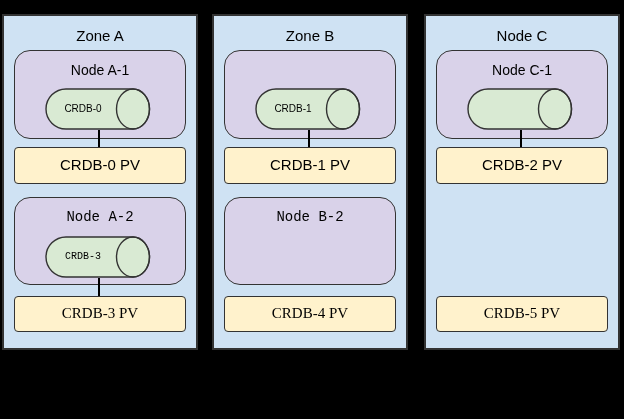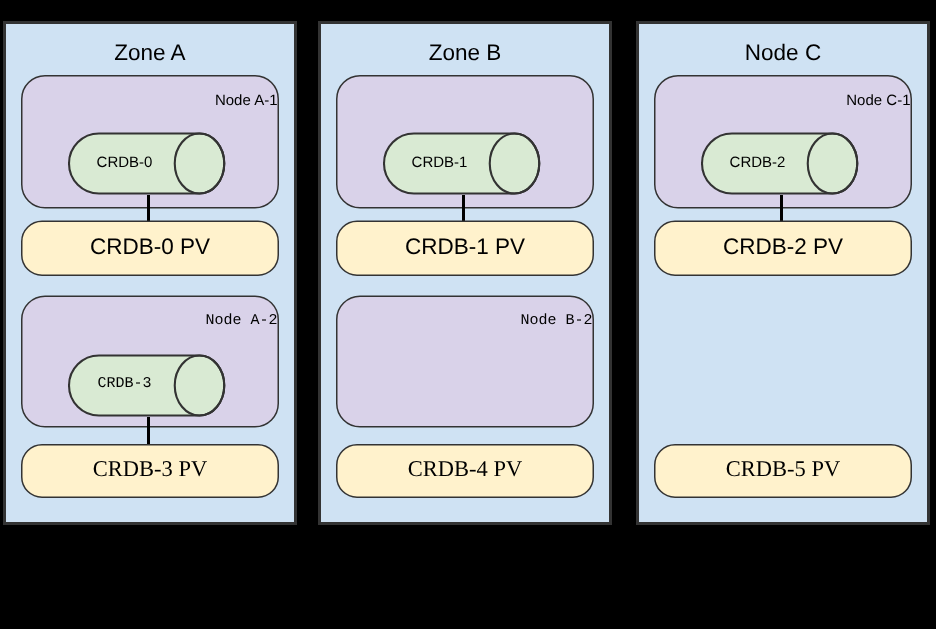--- a/index.html
+++ b/index.html
@@ -40,22 +40,22 @@
     width: 172px;
     background: var(--node-fill, #d9d2e9);
     border: 1.4px solid var(--outline, #333);
     border-radius: 16px;
   }
   .node.slot1 { top: 34px; height: 89px; }
   .node.slot2 { top: 181px; height: 88px; font-family: Liberation Mono, monospace; }
   .node-title {
     position: absolute;
     top: 11px; left: 0; right: 0;
-    text-align: right;
-    font-size: 10px;
+    text-align: center;
+    font-size: 14px;
   }
   .cylinder {
     position: absolute;
     left: 30px;
     top: 37px;
     width: 106px;
     height: 42px;
   }
   .node.slot2 .cylinder { top: 38px; }
   .cylinder svg { position: absolute; left: 0; top: 0; }
@@ -74,21 +74,21 @@
     background: #000;
   }
   .connector.c1 { top: 114px; height: 20px; }
   .connector.c2 { top: 262px; height: 20px; }
   .pv {
     position: absolute;
     left: 10px;
     width: 172px;
     background: var(--pv-fill, #fff2cc);
     border: 1.4px solid var(--outline, #333);
-    border-radius: 14px;
+    border-radius: 4px;
     text-align: center;
     font-size: 15px;
   }
   .pv.slot1 { top: 131px; height: 37px; line-height: 34px; }
   .pv.slot2 { top: 280px; height: 36px; line-height: 33px; font-family: Liberation Serif, serif; }
 </style>
 </head>
 <body>
 
 <div class="canvas">
@@ -147,21 +147,20 @@
   <div class="zone zc">
     <div class="zone-title">Node C</div>
 
     <div class="node slot1">
       <div class="node-title">Node C-1</div>
       <div class="cylinder">
         <svg width="106" height="42" viewBox="0 0 106 42">
           <path d="M 88 1 L 21 1 A 20 20 0 0 0 21 41 L 88 41 A 16.5 20 0 0 0 88 1 Z" style="fill:var(--cylinder-fill,#d9ead3); stroke:var(--outline,#333); stroke-width:1.4"></path>
           <ellipse cx="88" cy="21" rx="16.5" ry="20" style="fill:none; stroke:var(--outline,#333); stroke-width:1.4"></ellipse>
         </svg>
-        <span class="cyl-label">CRDB-2</span>
       </div>
     </div>
     <div class="connector c1"></div>
     <div class="pv slot1">CRDB-2 PV</div>
 
     <div class="pv slot2">CRDB-5 PV</div>
   </div>
 
 </div>
 

